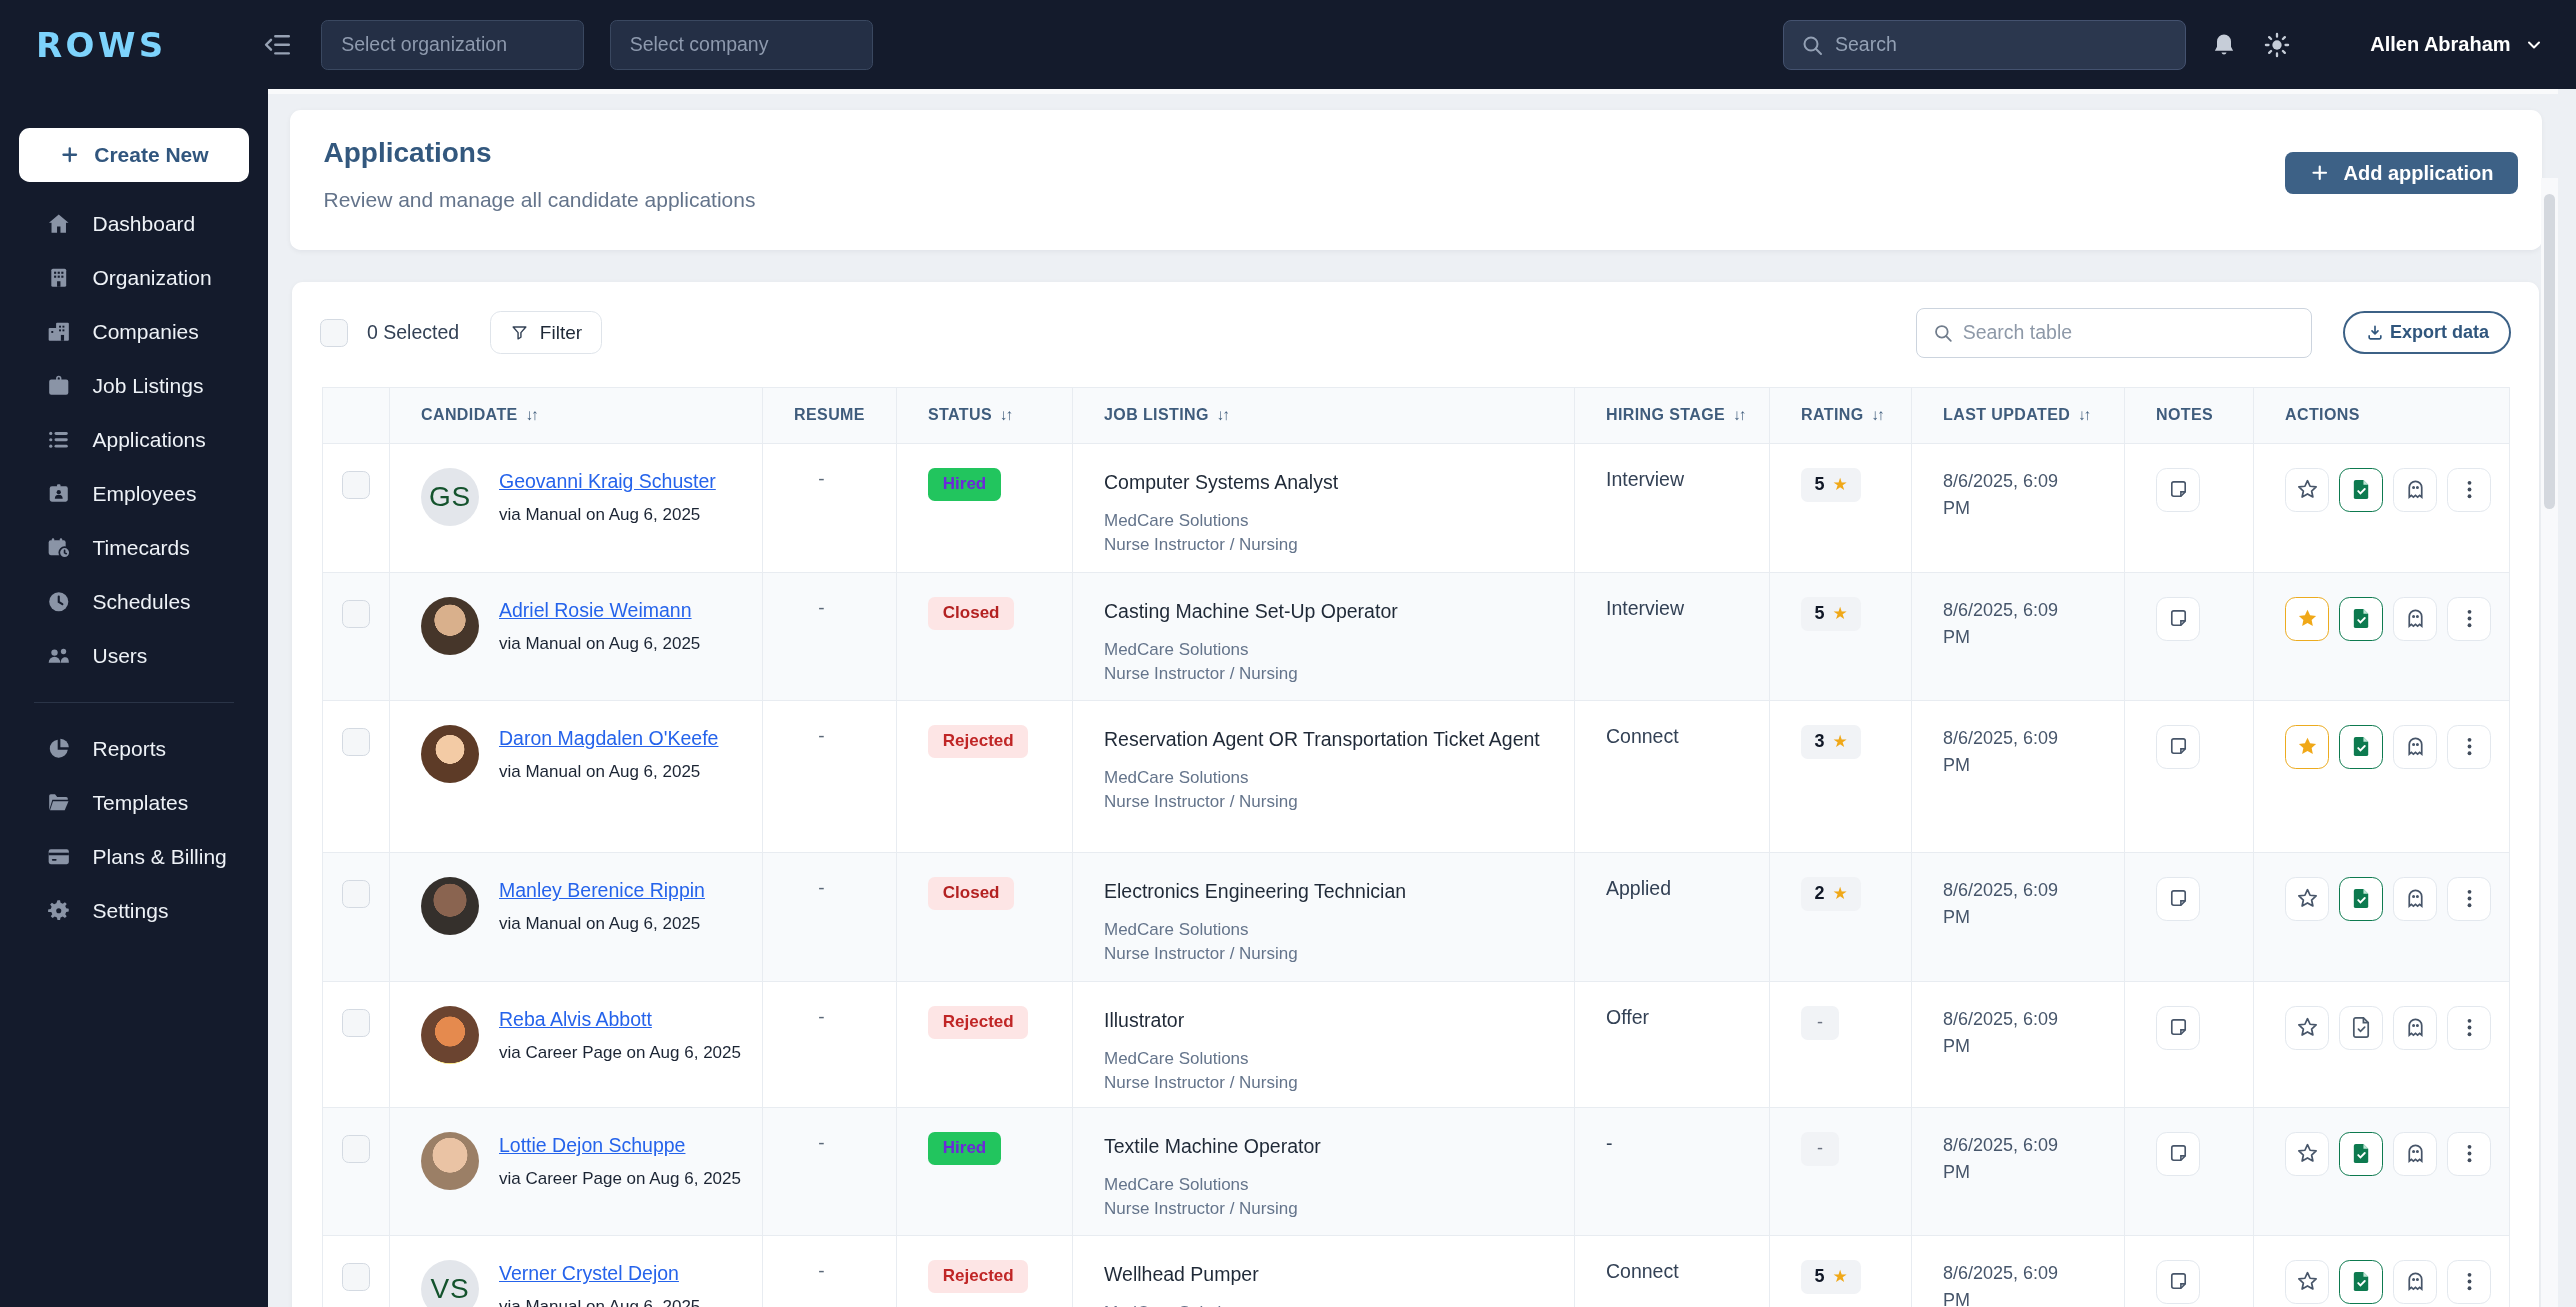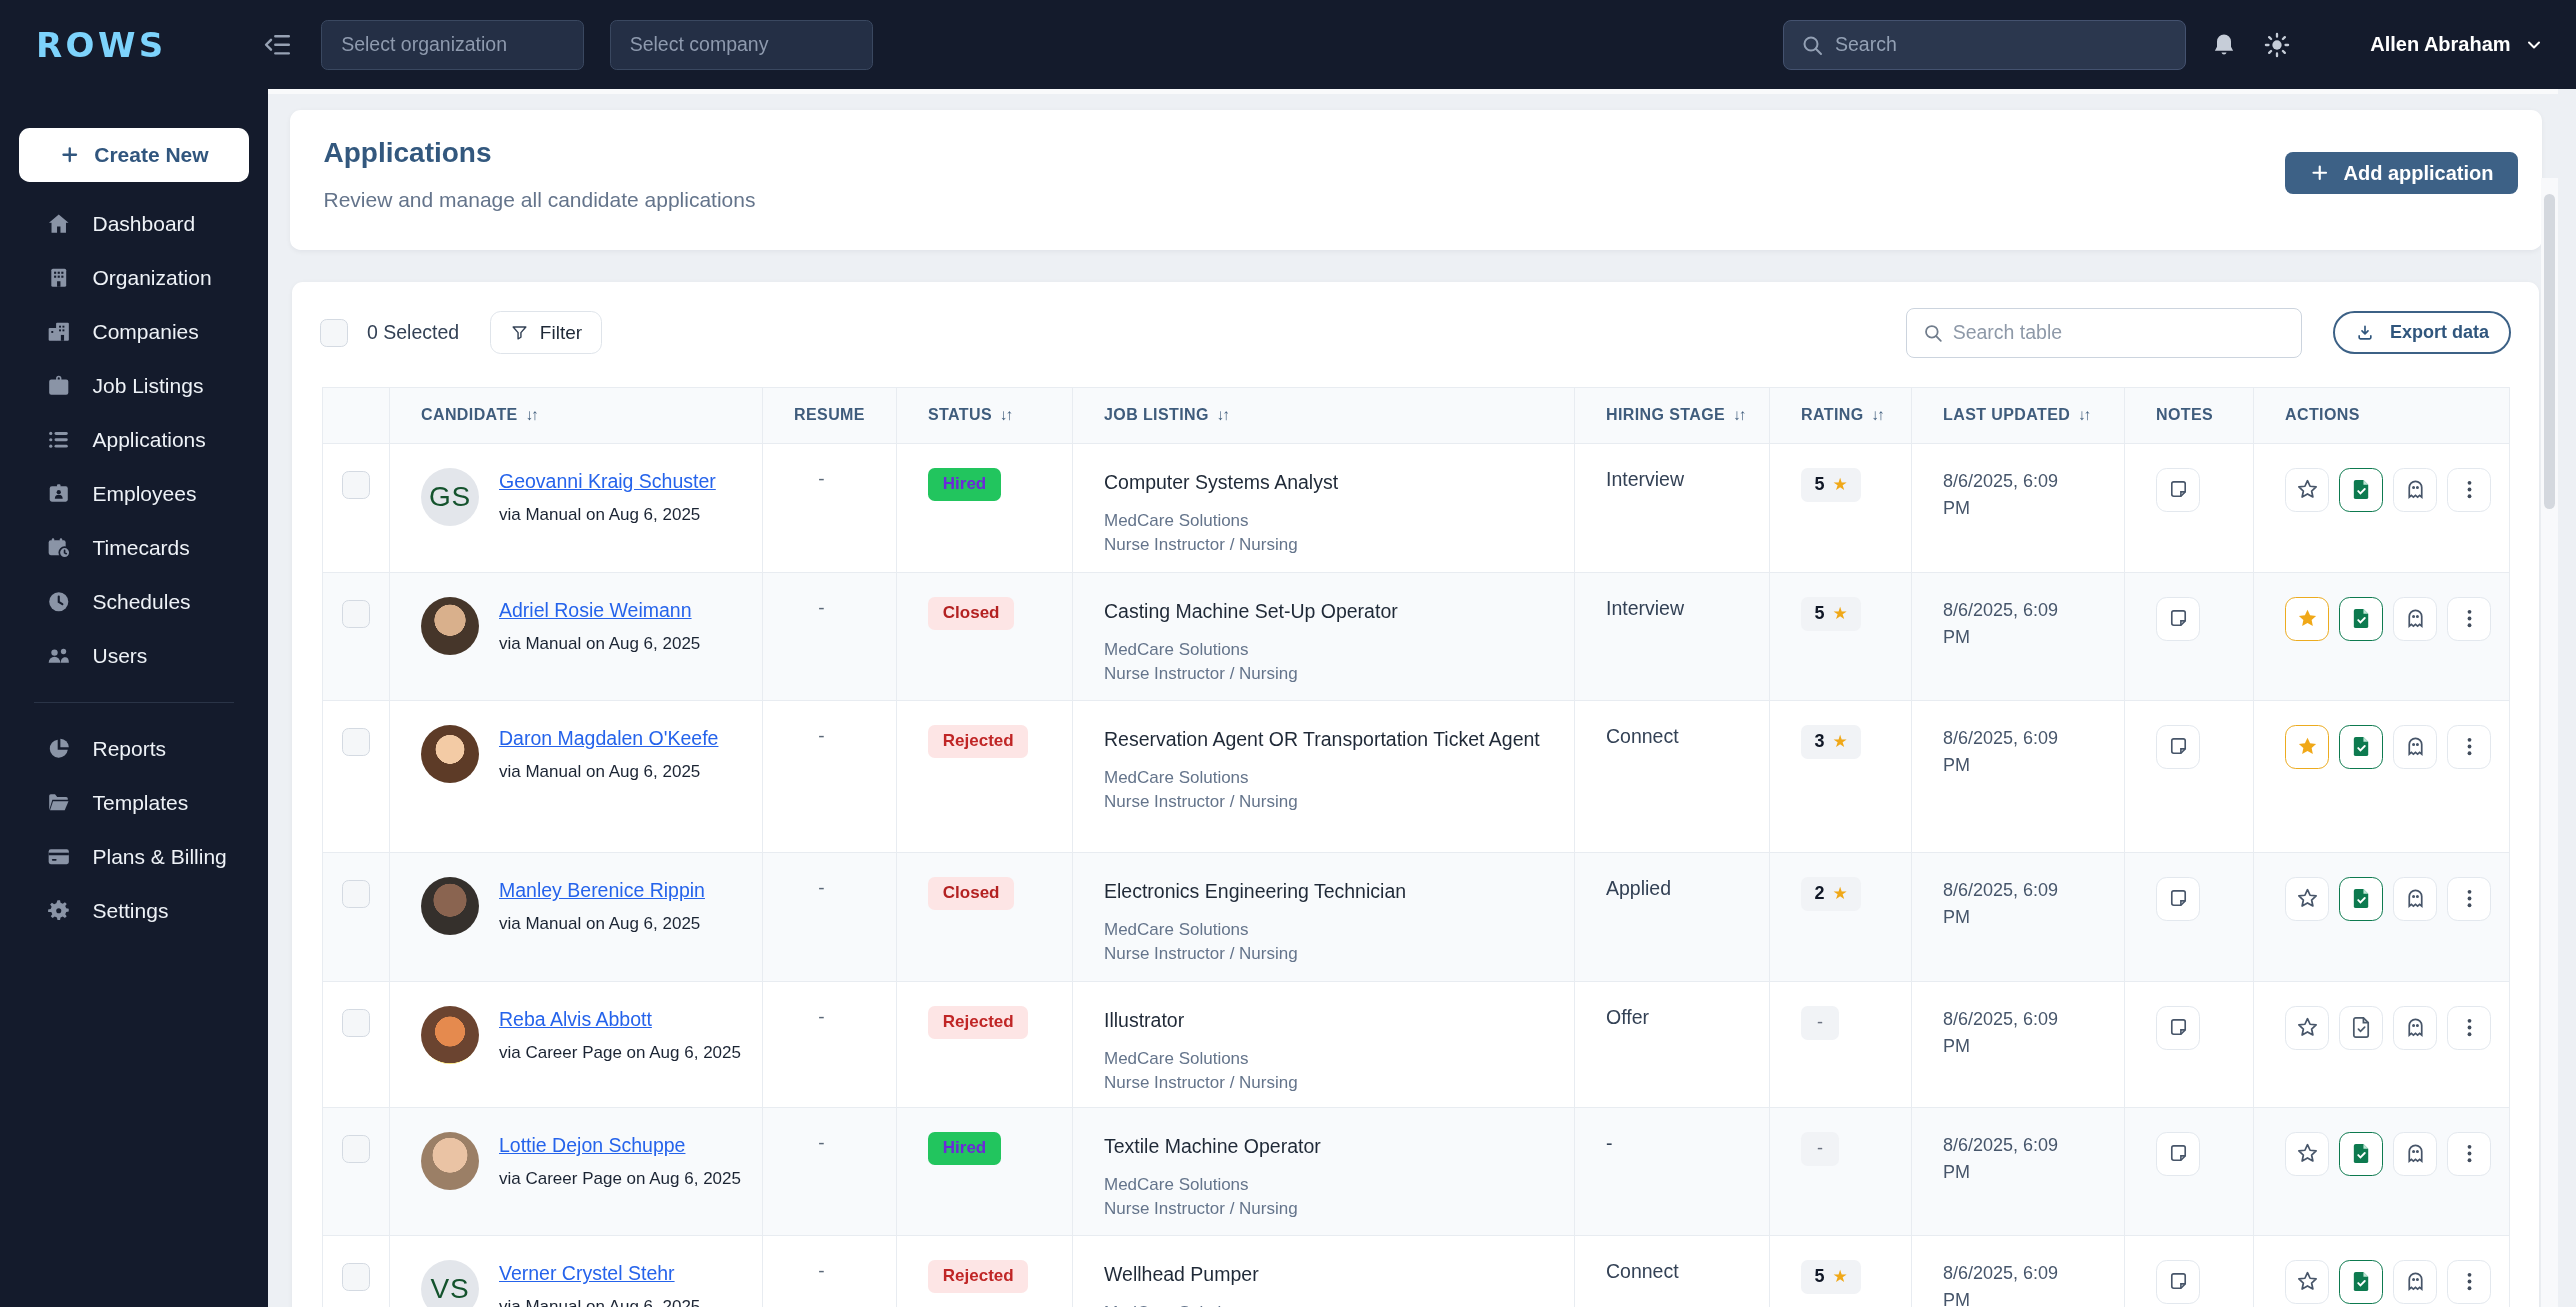--- a/index.html
+++ b/index.html
@@ -97,21 +97,21 @@
   .toolbar-spacer { flex:1; }
   .table-search {
     width:396px; height:50px; border:1.3px solid #ccd4de; border-radius:8px;
     display:flex; align-items:center; background:#fff;
   }
   .table-search svg { width:21.5px; height:21.5px; margin:0 9.4px 0 14.8px; color:#717d8c; }
   .table-search input { border:none; outline:none; font-size:19.5px; width:315px; color:#334155; font-family:inherit; }
   .table-search input::placeholder { color:#8e99a8; }
   .export-btn {
     margin-left:31px; height:43px; padding:4px 20px; border:2px solid #3c6186; border-radius:671px;
-    background:#fff; display:flex; align-items:center; gap:15px;
+    background:#fff; display:flex; align-items:center; gap:5px;
     color:#30567d; font-size:18px; font-weight:600; cursor:pointer;
   }
   .export-btn svg { width:20px; height:20px; }
 
   .table-frame { margin:10.7px 29.5px 0 29.5px; border:1.3px solid #e8ecf1; border-bottom:none; }
   table { width:100%; border-collapse:collapse; table-layout:fixed; }
   th {
     height:55px; background:#f8fafc; font-size:16px; font-weight:700; color:#3f5c7c;
     letter-spacing:0.4px; text-align:left; padding-left:31px; vertical-align:middle;
   }
@@ -839,21 +839,21 @@
               </td>
           </tr>
 
           <tr class="row r7">
             <td class="cell-check">
                 <div class="checkbox"></div>
               </td>
             <td>
                 <div class="cand">
               <div class="avatar initials">VS</div>
-              <div><a class="cand-link">Verner Crystel Stehr</a>
+              <div><a class="cand-link">Verner Crystel Dejon</a>
                 <div class="cand-via">via Manual on Aug 6, 2025</div></div>
             </div>
               </td>
             <td class="cell-resume"><span class="dash">-</span></td>
             <td><span class="badge badge-rejected">Rejected</span></td>
             <td>
                 <div class="job-title">Wellhead Pumper</div>
               <div class="job-company">MedCare Solutions</div>
               </td>
             <td><span class="stage">Connect</span></td>

